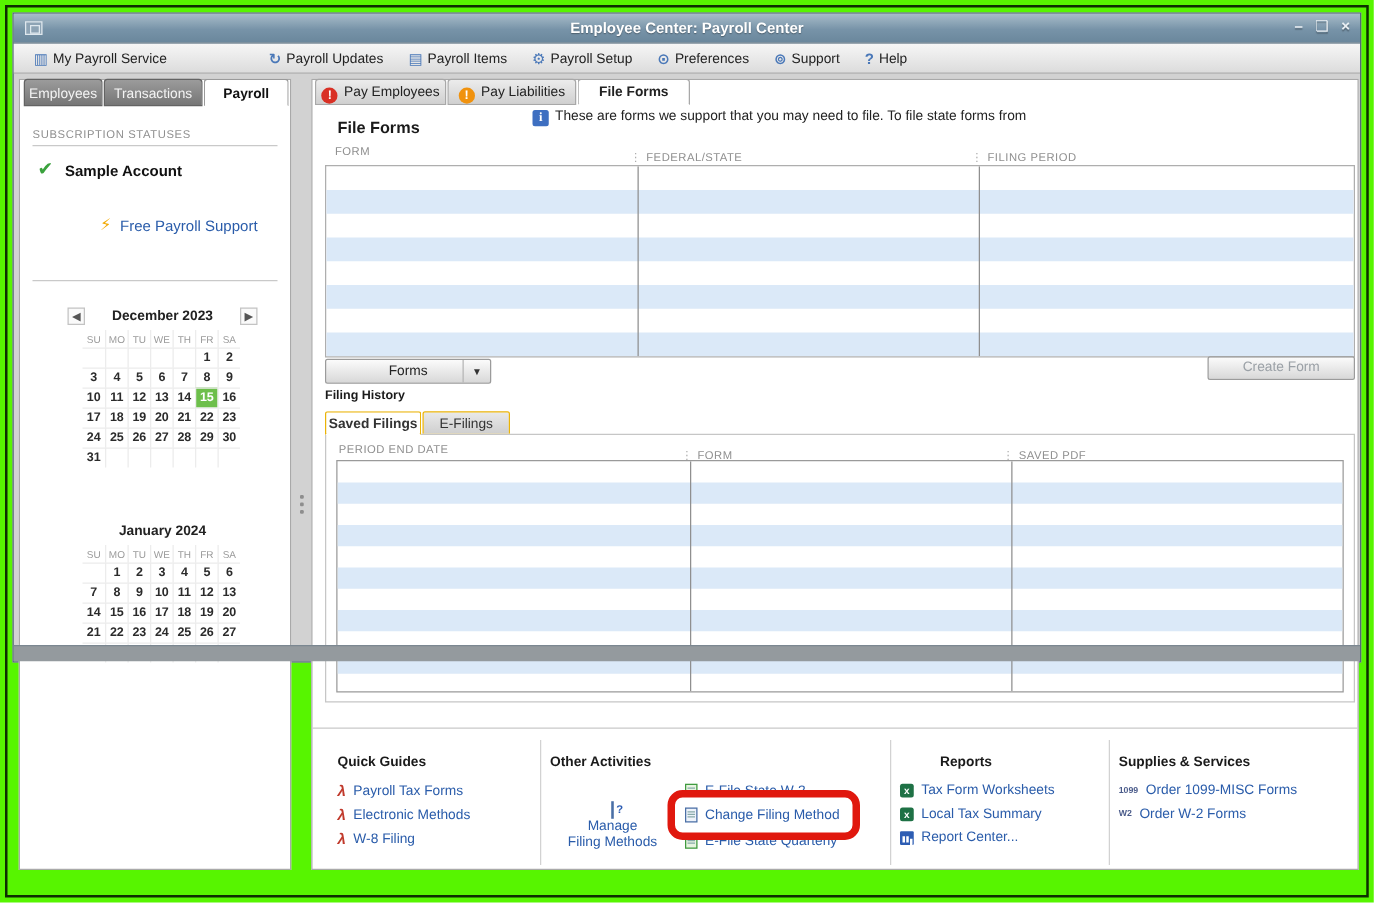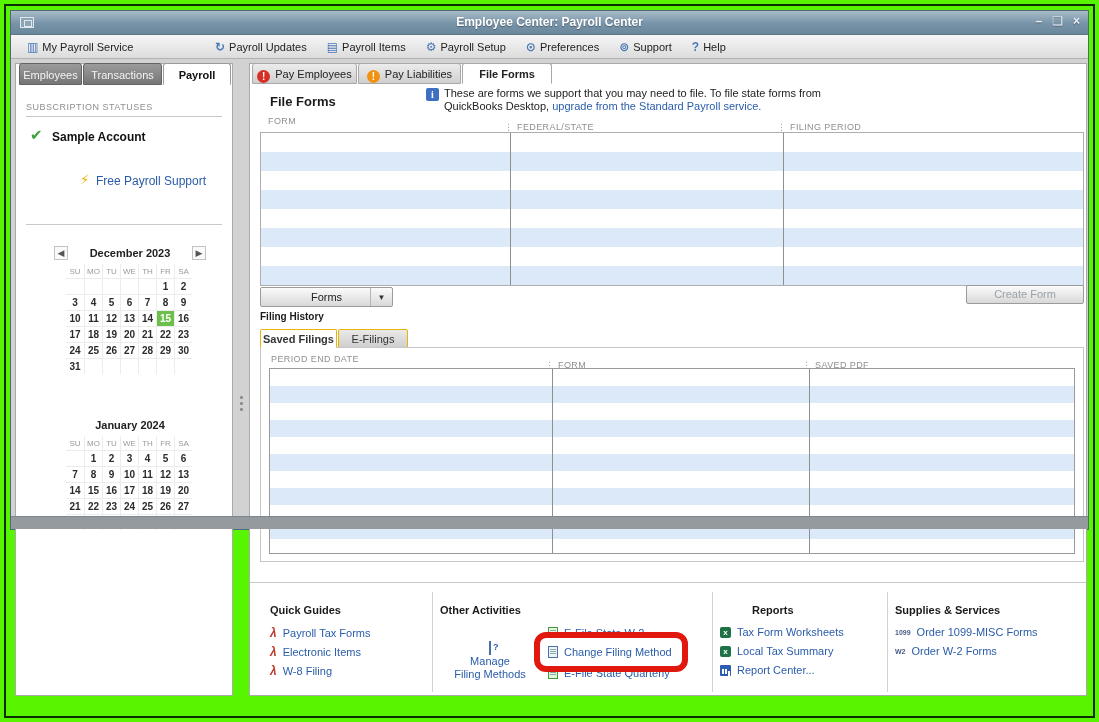--- a/index.html
+++ b/index.html
@@ -322,23 +322,20 @@
     <div class="mtab" style="left:108px; width:103px;">
       <span class="badge orange">!</span><span>Pay Liabilities</span>
     </div>
     <div class="mtab active" style="left:212px; width:90px;">
       <span>File Forms</span>
     </div>
 
     <div class="ff-heading">File Forms</div>
     <div class="info-ico">i</div>
     <div class="info-line1">These are forms we support that you may need to file. To file state forms from</div>
-    <div class="info-line2">
-      <span>QuickBooks Desktop, </span><a class="inline-link">upgrade from the Standard Payroll service.</a>
-    </div>
 
     <div class="ff-headrow">
       <span class="col-h" style="position:absolute; left:8px;">FORM</span>
       <span style="position:absolute; left:244px;"><span class="grip">⋮</span><span class="col-h">FEDERAL/STATE</span></span>
       <span style="position:absolute; left:517px;"><span class="grip">⋮</span><span class="col-h">FILING PERIOD</span></span>
     </div>
     <div class="ff-body">
       <div>
           <div class="stripe" style="height: 19px;"></div>
           <div class="stripe alt" style="height: 19px;"></div>
@@ -391,21 +388,21 @@
     <div class="vdiv" style="left:462px;"></div>
     <div class="vdiv" style="left:637px;"></div>
 
     <div class="sec-h" style="left:20px; top:540px;">Quick Guides</div>
     <div class="blink" style="left:20px; top:562px;">
       <span class="pdf-ico">λ</span>
         <span class="txt">Payroll Tax Forms</span>
     </div>
     <div class="blink" style="left:20px; top:581px;">
       <span class="pdf-ico">λ</span>
-        <span class="txt">Electronic Items</span>
+        <span class="txt">Electronic Methods</span>
     </div>
     <div class="blink" style="left:20px; top:600px;">
       <span class="pdf-ico">λ</span>
         <span class="txt">W-8 Filing</span>
     </div>
 
     <div class="sec-h" style="left:190px; top:540px;">Other Activities</div>
     <div class="manage-link">
       <span class="manage-ico"></span>
       <span class="txt" style="color:#2a5caa; display:block;">Manage</span>

